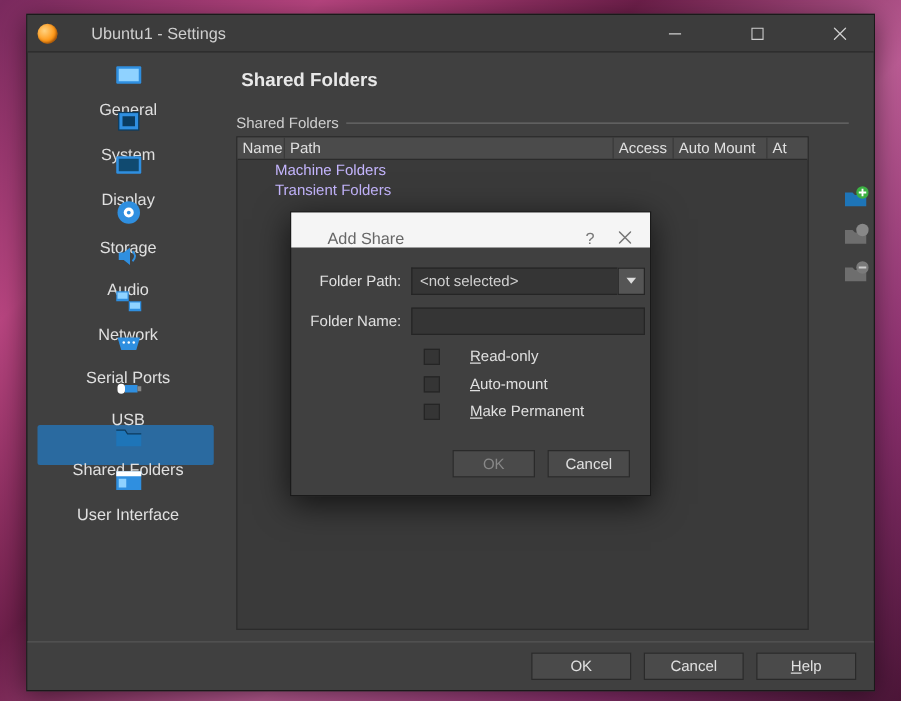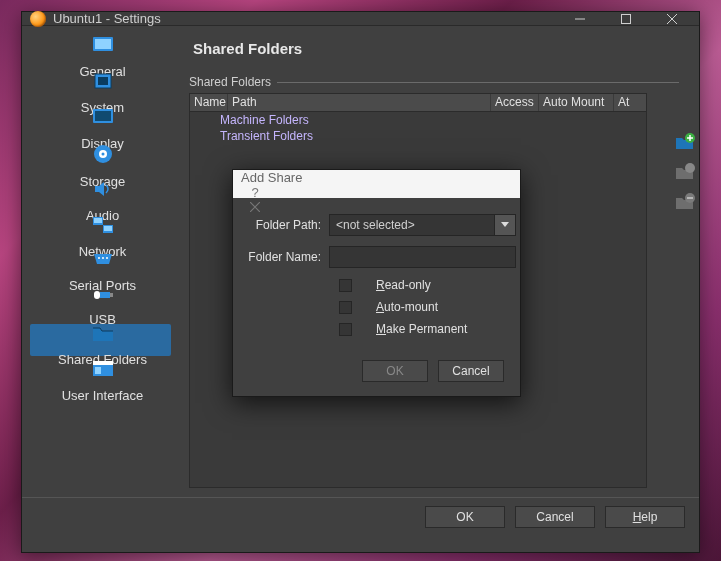--- a/index.html
+++ b/index.html
@@ -10,23 +10,24 @@
     font-size: 13px; color: #e0e0e0;
   }
   .window {
     position: absolute; left: 21px; top: 11px;
     width: 679px; height: 542px;
     background: #404040;
     border: 1px solid #1a1a1a;
     box-shadow: 0 4px 20px rgba(0,0,0,0.5);
   }
   .titlebar {
-    height: 14px; background: #3c3c3c;
+    height: 30px; background: #3c3c3c;
     display: flex; align-items: center; padding: 0 4px 0 8px;
     border-bottom: 1px solid #2a2a2a;
+    gap: 20px;
   }
   .titlebar .win-icon {
     width: 16px; height: 16px; margin-right: 7px;
     background: radial-gradient(circle at 35% 35%, #ffd280 0%, #ff9a1a 55%, #e07000 100%);
     border-radius: 50%;
     box-shadow: inset -1px -1px 2px rgba(80,30,0,.5);
   }
   .titlebar .title { flex: 1; color: #cfcfcf; }
   .titlebar .wbtn {
     width: 46px; height: 30px; display: flex; align-items: center; justify-content: center;
@@ -96,23 +97,22 @@
   
   .dialog {
     position: absolute; left: 232px; top: 169px;
     width: 289px; background: #404040;
     border: 1px solid #1a1a1a;
     box-shadow: 0 6px 25px rgba(0,0,0,0.7);
     z-index: 10;
   }
   .dialog .dlg-title {
     height: 28px; background: #f5f5f5; color: #666;
-    display: flex; align-items: flex-start; padding: 0 6px 0 8px;
+    display: flex; align-items: flex-end; padding: 0 6px 0 8px;
     font-size: 13px;
-    flex-direction: column;
   }
   .dialog .dlg-title .win-icon { margin-right: 7px; }
   .dialog .dlg-title .t { flex: 1; }
   .dialog .dlg-title .dbtn { width: 28px; text-align: center; color: #777; }
   .dialog .dlg-body { padding: 16px 4px 12px 10px; }
   .frow { display: flex; align-items: center; margin-bottom: 10px; }
   .frow label { width: 86px; text-align: right; padding-right: 8px; font-size: 12px; color: #e0e0e0; }
   .frow .field { flex: 1; height: 22px; background: #353535; border: 1px solid #252525; color: #d0d0d0; font-size: 12px; display:flex; align-items:center; padding:0 6px; }
   .frow .combo { display:flex; }
   .frow .combo .field { border-right: none; }

